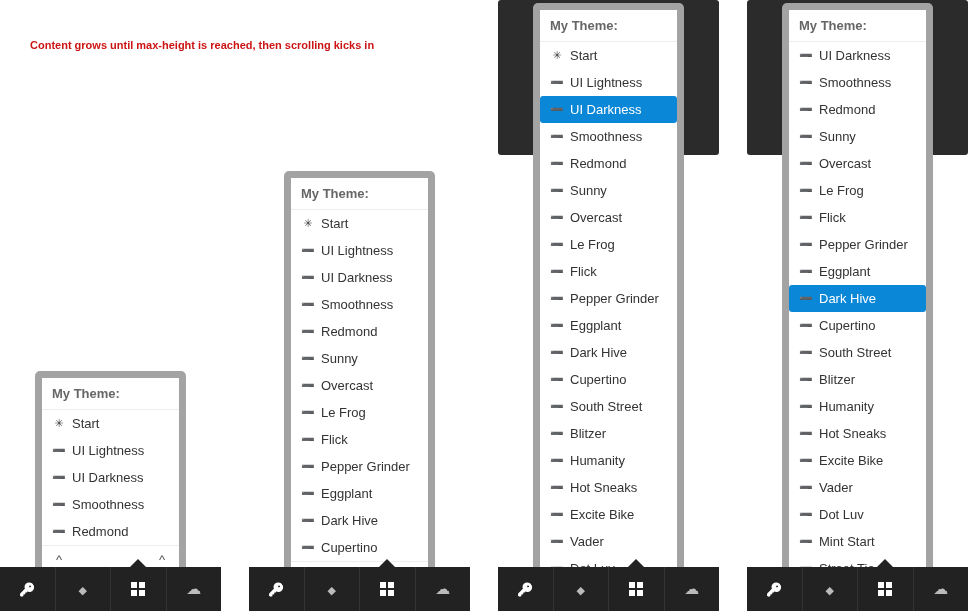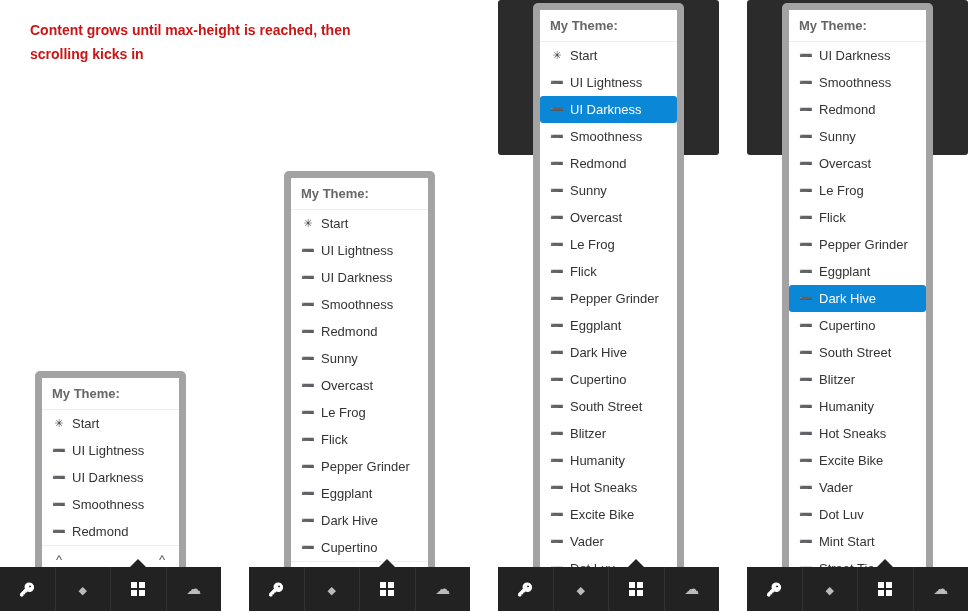--- a/index.html
+++ b/index.html
@@ -1,17 +1,17 @@
 <!DOCTYPE html>
 <html><head>
 <meta charset="utf-8">
 <style>
   * { box-sizing: border-box; margin: 0; padding: 0; }
   html, body { width: 970px; height: 611px; font-family: "Segoe UI", Arial, sans-serif; background: #fff; overflow: hidden; }
-  .caption { position: absolute; left: 30px; top: 18px; color: #cc1414; font-weight: bold; font-size: 14px; line-height: 24px; width: 360px; }
+  .caption { position: absolute; left: 30px; top: 33px; color: #cc1414; font-weight: bold; font-size: 11px; line-height: 24px; width: 360px; }
 
   .panel-wrap { position: absolute; width: 221px; display: flex; flex-direction: column; }
   .panel {
     background: #fff;
     border: 7px solid #a3a3a3;
     border-radius: 5px;
     width: 151px;
     margin: 4px auto;
     display: flex; flex-direction: column;
     box-shadow: 0 1px 1px rgba(0,0,0,0.05);

